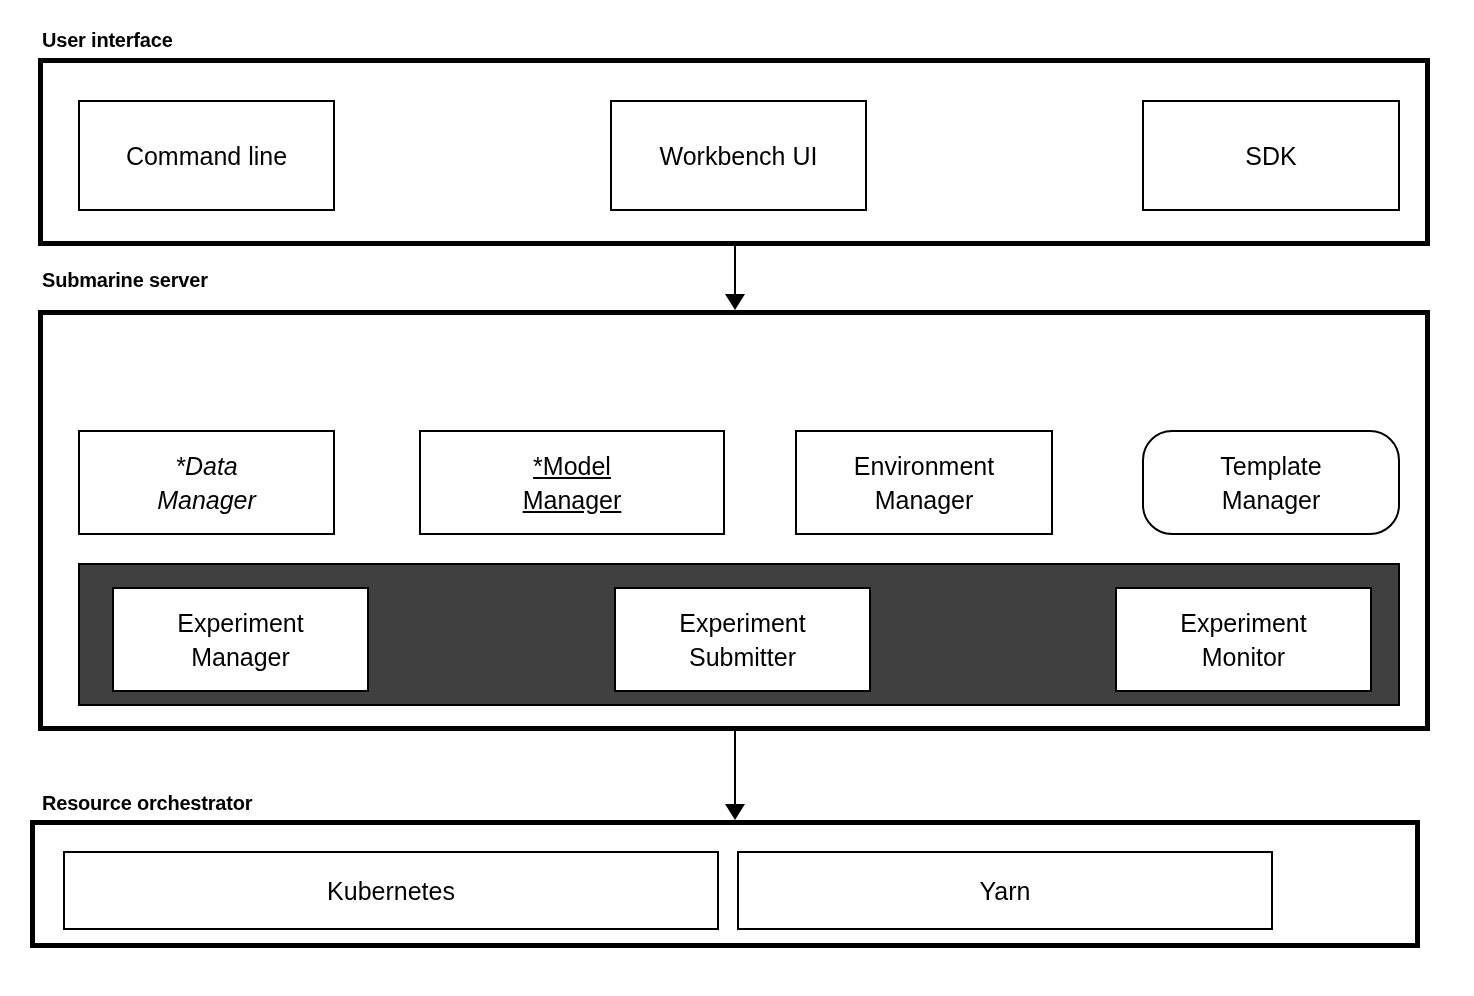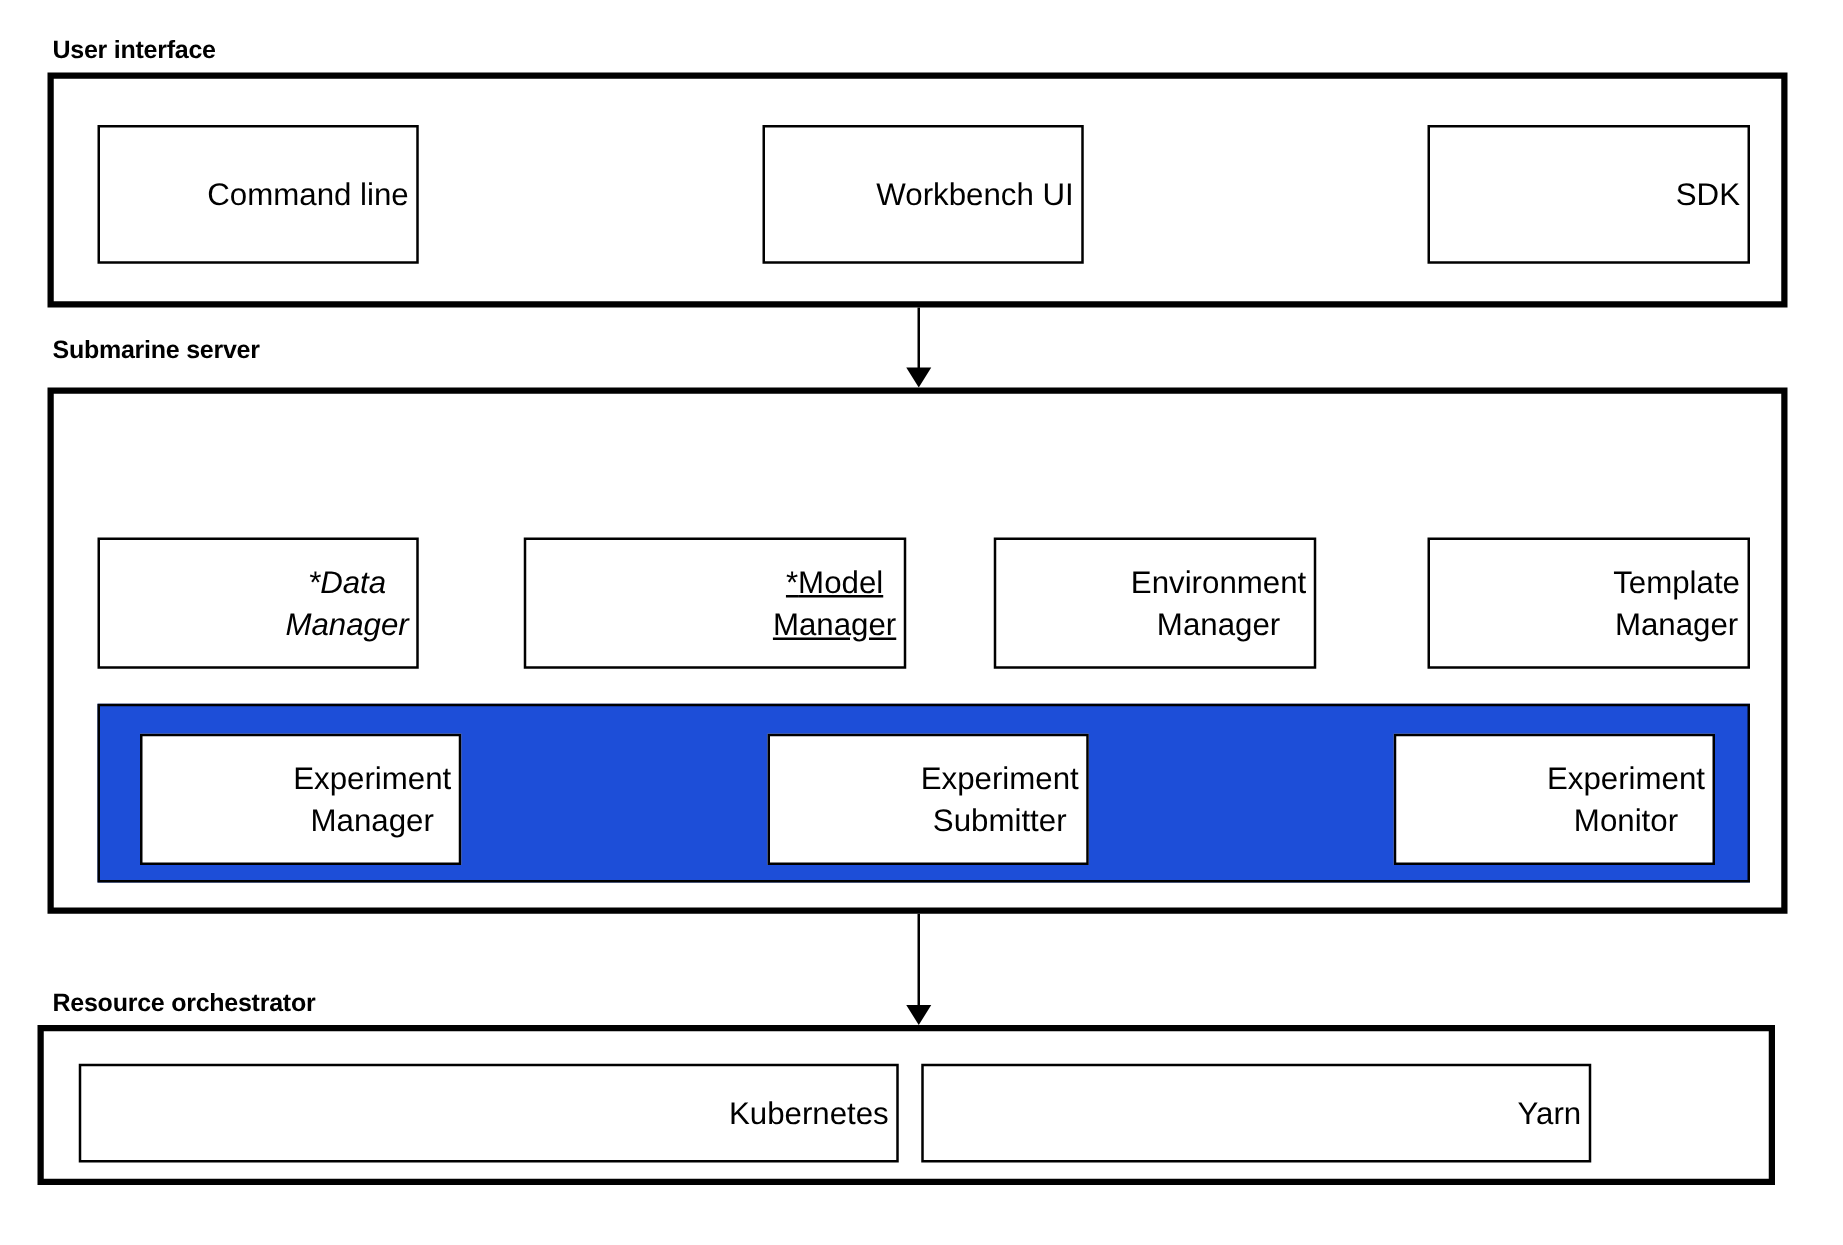--- a/index.html
+++ b/index.html
@@ -40,41 +40,41 @@
   }
 
   
   .box {
     position: absolute;
     border: 2.5px solid #000000;
     background: #ffffff;
     box-sizing: border-box;
     display: flex;
     align-items: center;
-    justify-content: flex-end;
+    justify-content: center;
     text-align: center;
     font-size: 25px;
     line-height: 34px;
     color: #000000;
   }
   .box .label {
     display: block;
     padding: 0 6px;
   }
   .box .label .ln { display: block; }
   .box .star {
     font-size: 25px;
     vertical-align: baseline;
   }
 
   
   .subpanel {
     position: absolute;
     border: 2.5px solid #000000;
-    background: #1d4ed8;
+    background: #404040;
     box-sizing: border-box;
   }
 
   
   .arrow {
     position: absolute;
   }
   .arrow .shaft {
     position: absolute;
     left: 50%;
@@ -141,21 +141,21 @@
       </span>
     </div>
 
     <div class="box" style="left:752px; top:115px; width:258px; height:105px;">
       <span class="label">
         <span class="ln">Environment</span>
         <span class="ln">Manager</span>
       </span>
     </div>
 
-    <div class="box" style="left:1099px; top:115px; width:258px; height:105px;">
+    <div class="box" style="left:1099px; top:115px; width:258px; height:105px;border-radius:30px;">
       <span class="label">
         <span class="ln">Template</span>
         <span class="ln">Manager</span>
       </span>
     </div>
 
     <div class="subpanel" style="left:35px; top:248px; width:1322px; height:143px;">
 
       <div class="box" style="left:32px; top:22px; width:257px; height:105px;">
         <span class="label">

